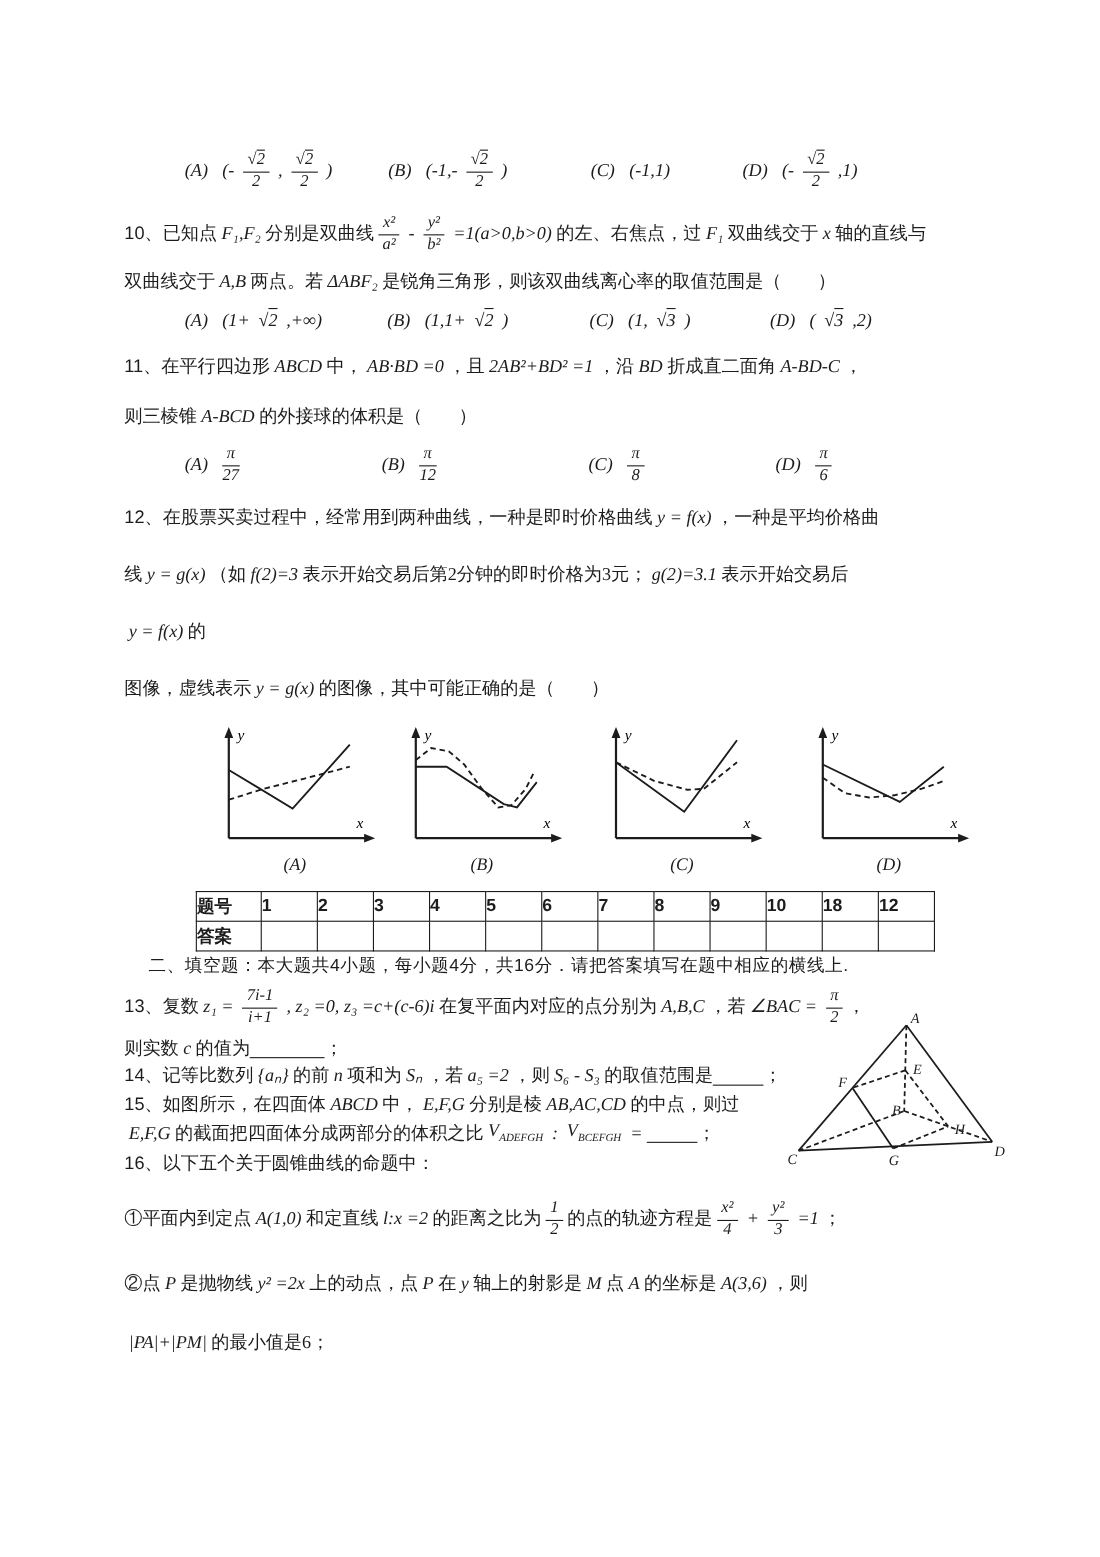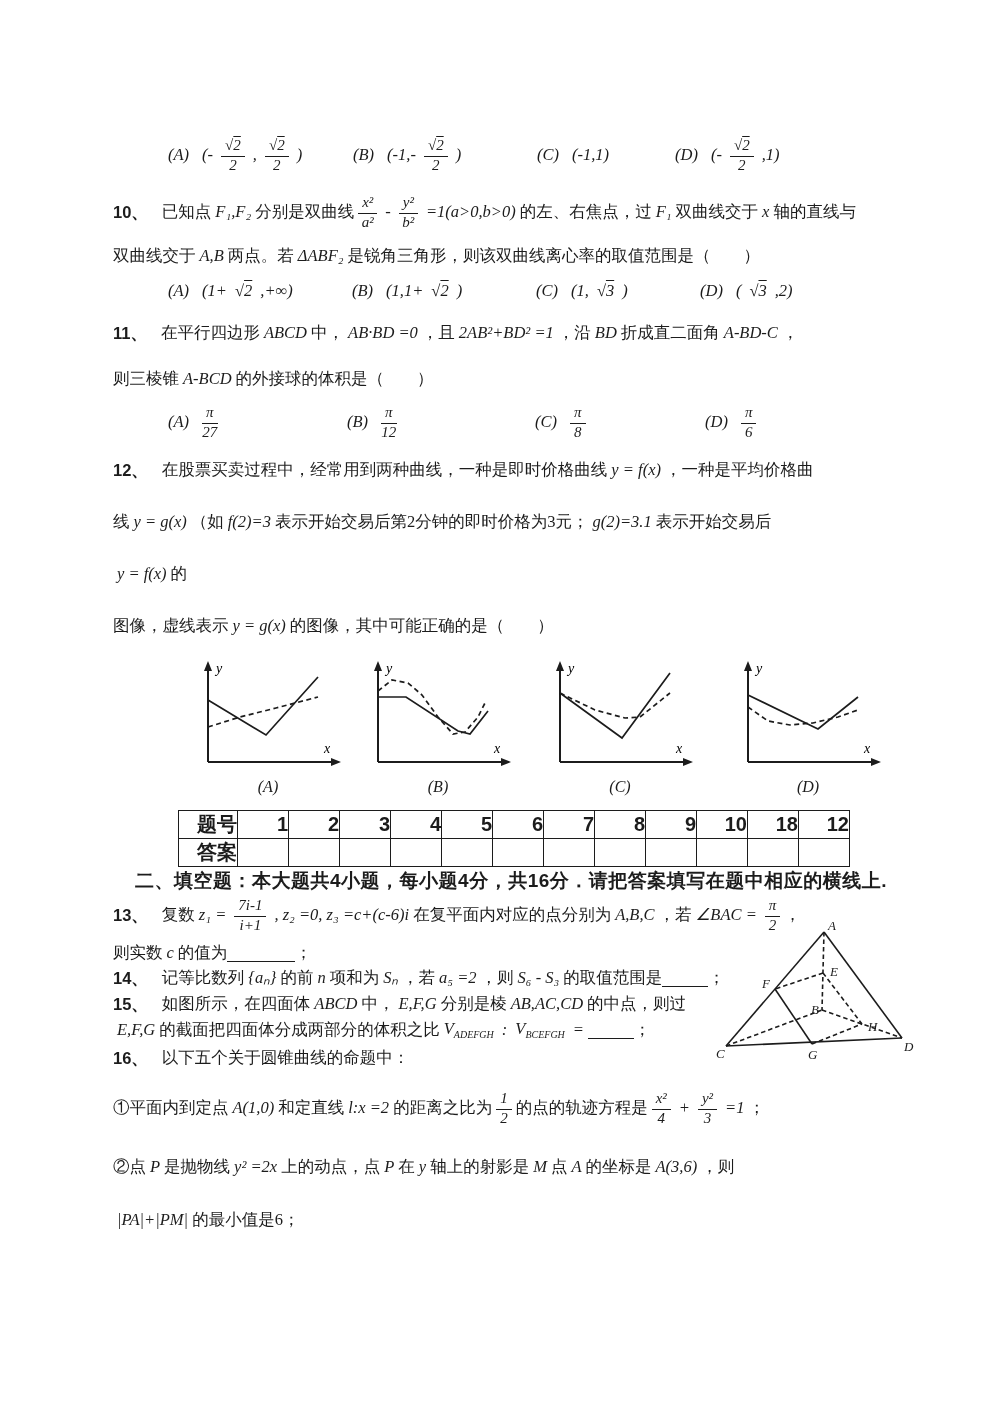--- a/index.html
+++ b/index.html
@@ -2,37 +2,37 @@
 <html><head>
 <meta charset="utf-8">
 <style>
   html,body{margin:0;padding:0;background:#e9e9e9;}
   .page{position:relative;width:1000px;height:1415px;background:#ffffff;margin:0 auto;
         font-family:"Liberation Serif",serif;color:#1c1c1c;overflow:hidden;}
   .line{position:absolute;display:flex;align-items:center;white-space:nowrap;
         font-size:16.5px;line-height:1.25;}
   .seg-txt{font-family:"Liberation Serif",serif;}
   .seg-m{font-style:italic;font-family:"Liberation Serif",serif;margin:0 4px;}
-  .seg-num{font-weight:700;margin-right:14px;font-family:"Liberation Sans",sans-serif;}
+  .seg-num{font-weight:400;margin-right:0;font-family:"Liberation Sans",sans-serif;}
   .seg-lbl{font-style:italic;margin-right:9px;}
   .seg-blank{display:inline-block;border-bottom:1.5px solid #1c1c1c;height:1.05em;}
   .frac{display:inline-flex;flex-direction:column;align-items:center;vertical-align:middle;
         margin:0 4px;font-style:italic;font-size:15px;line-height:1.05;}
   .fnum{border-bottom:1.4px solid #1c1c1c;padding:1px 4px 2px 4px;}
   .fden{padding-top:1px;}
   .sqrt-bar{text-decoration:overline;}
   .seg-sub sub{font-size:10px;}
-  .sec-header{position:absolute;font-weight:700;font-size:19px;
+  .sec-header{position:absolute;font-weight:400;font-size:16px;
         font-family:"Liberation Sans",sans-serif;letter-spacing:0.5px;}
   .graph{position:absolute;width:160px;height:150px;}
   .graph svg{display:block;}
   .graph-caption{text-align:center;font-style:italic;font-size:16px;margin-top:-2px;}
   table.ans{position:absolute;border-collapse:collapse;background:#fff;}
-  table.ans td,table.ans th{border:1.7px solid #1c1c1c;text-align:right;padding:0;
-        font-family:"Liberation Sans",sans-serif;font-weight:700;font-size:20px;height:26px;}
+  table.ans td,table.ans th{border:1.7px solid #1c1c1c;text-align:left;padding:0;
+        font-family:"Liberation Sans",sans-serif;font-weight:700;font-size:16px;height:26px;}
   table.ans th.hdr{width:58px;}
   table.ans td.numcell{width:50px;}
   .tetra{position:absolute;}
 </style>
 </head>
 <body>
 
 <div class="page">
 
   <div class="line" style="left:168px;top:130px;height:50px">

